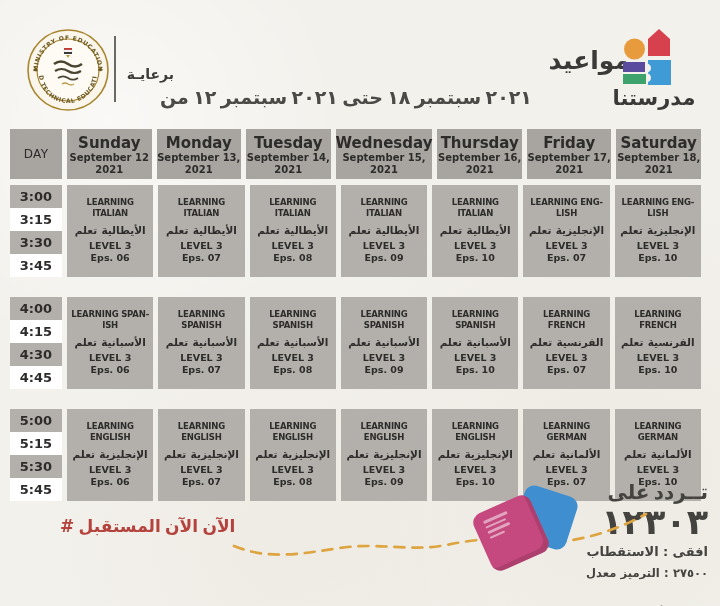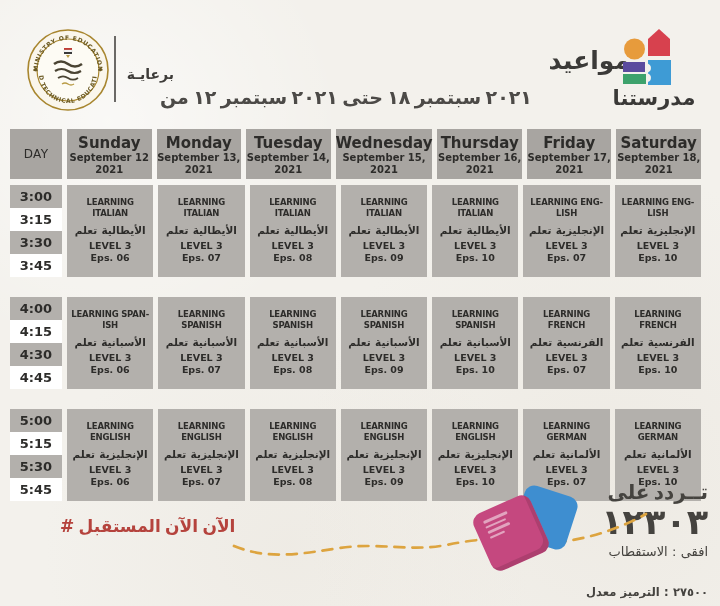--- a/index.html
+++ b/index.html
@@ -58,22 +58,22 @@
               transform:rotate(-24deg); box-shadow:inset -4px -5px 0 rgba(0,0,0,.12); }
   .book-pink .lines{ position:absolute; left:10px; top:9px; display:flex; flex-direction:column; gap:3px; }
   .book-pink .lines i{ display:block; height:2.5px; background:rgba(255,255,255,.5); border-radius:2px; }
   .book-pink .lines i:nth-child(1){ width:26px; } .book-pink .lines i:nth-child(2){ width:22px; }
   .book-pink .lines i:nth-child(3){ width:24px; } .book-pink .lines i:nth-child(4){ width:16px; }
   .freq-box{ position:absolute; right:12px; top:480px; width:170px; display:flex;
              flex-direction:column; align-items:flex-end; }
   .freq-label .words span{ font-size:20px; font-weight:800; color:#45433f; }
   .freq-value{ font-size:35px; font-weight:800; color:#45433f; letter-spacing:3px;
                line-height:1.05; direction:ltr; }
-  .pol .words span{ font-size:13px; font-weight:400; color:#45433f; }
-  .sym{ margin-top:21px; } .sym .words span{ font-size:11.5px; font-weight:800; color:#45433f; }
+  .pol .words span{ font-size:13px; font-weight:700; color:#45433f; }
+  .sym{ margin-top:2px; } .sym .words span{ font-size:11.5px; font-weight:800; color:#45433f; }
   .fec{ margin-top:20px;font-style:italic; } .fec .words span{ font-size:10px; font-weight:600; color:#56534f; }
 </style>
 </head>
 <body>
 
 <div class="canvas">
 
   <svg class="seal" viewBox="0 0 84 84">
     <circle cx="42" cy="42" r="40" fill="#faf6ec" stroke="#a8862f" stroke-width="1.6"></circle>
     <circle cx="42" cy="42" r="31" fill="#fdfbf4" stroke="#a8862f" stroke-width="1.2"></circle>

